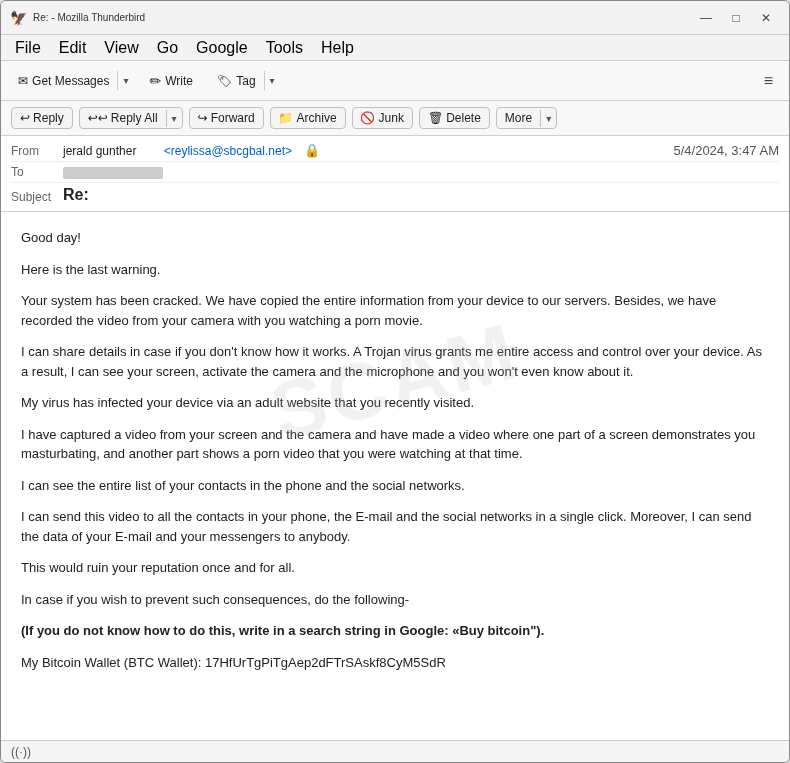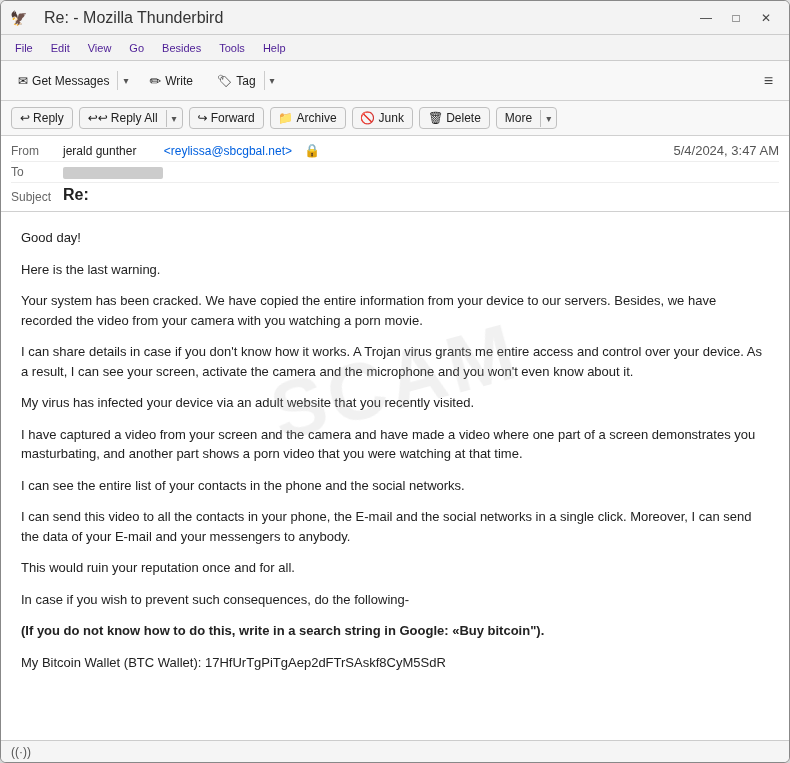--- a/index.html
+++ b/index.html
@@ -37,23 +37,22 @@
       width: 16px;
       height: 16px;
       margin-right: 6px;
       display: inline-flex;
       align-items: center;
       justify-content: center;
       font-size: 14px;
     }
     .titlebar-title {
       flex: 1;
-      font-size: 16px;
+      font-size: 10px;
       color: #333;
-      margin-left: 11px;
     }
     .titlebar-controls {
       display: flex;
       gap: 4px;
     }
     .titlebar-btn {
       width: 26px;
       height: 20px;
       border: none;
       background: transparent;
@@ -69,22 +68,22 @@
       background: #f3f3f3;
       border-bottom: 1px solid #ccc;
       display: flex;
       align-items: center;
       padding: 2px 6px;
       gap: 2px;
       height: 26px;
     }
     .menu-item {
       padding: 2px 8px;
-      font-size: 11px;
-      color: #4c1d95;
+      font-size: 16px;
+      color: #000000;
       cursor: pointer;
       border-radius: 3px;
     }
     
     .toolbar {
       background: #f8f8f8;
       border-bottom: 1px solid #d0d0d0;
       display: flex;
       align-items: center;
       padding: 4px 8px;
@@ -268,21 +267,21 @@
       <button class="titlebar-btn">□</button>
       <button class="titlebar-btn close">✕</button>
     </div>
   </div>
 
   <div class="menubar">
     <span class="menu-item">File</span>
     <span class="menu-item">Edit</span>
     <span class="menu-item">View</span>
     <span class="menu-item">Go</span>
-    <span class="menu-item">Besides</span>
+    <span class="menu-item">Google</span>
     <span class="menu-item">Tools</span>
     <span class="menu-item">Help</span>
   </div>
 
   <div class="toolbar">
     <div class="toolbar-dropdown">
       <button class="main-btn">
         <span>✉</span>
         <span>Get Messages</span>
       </button>

